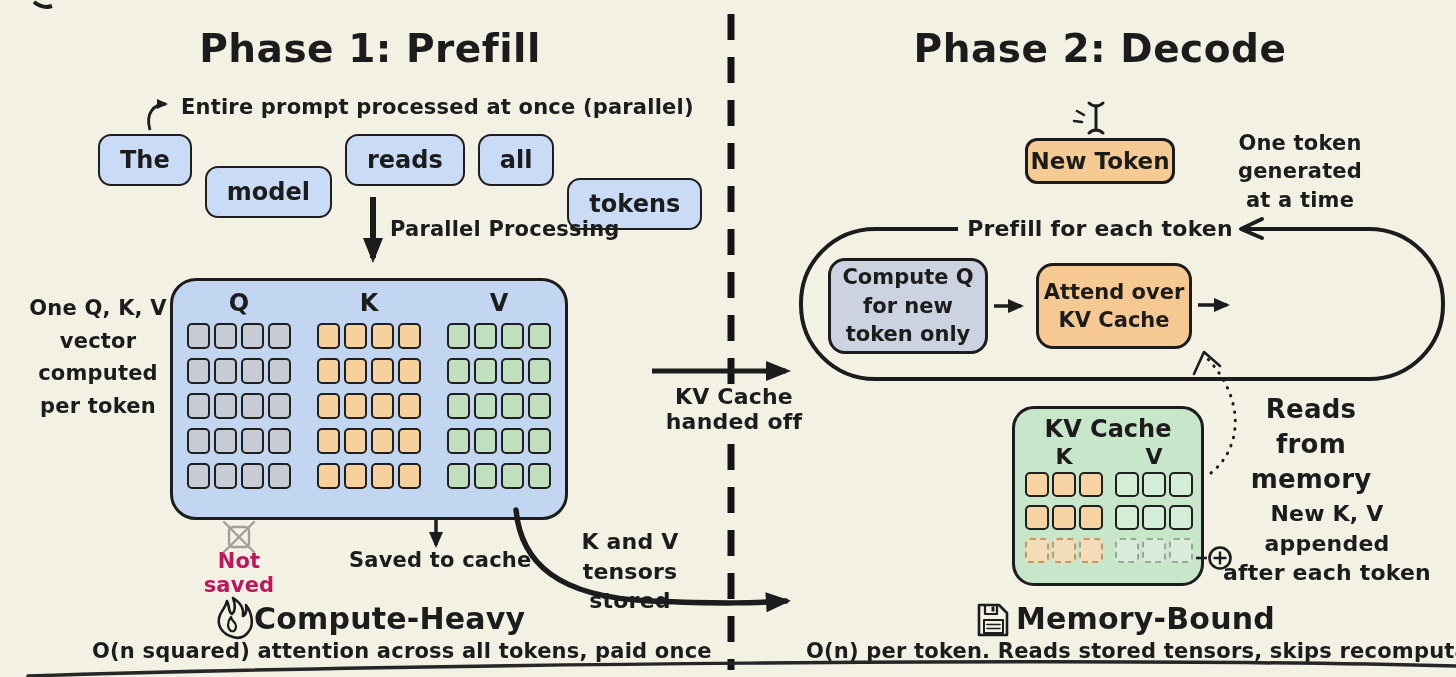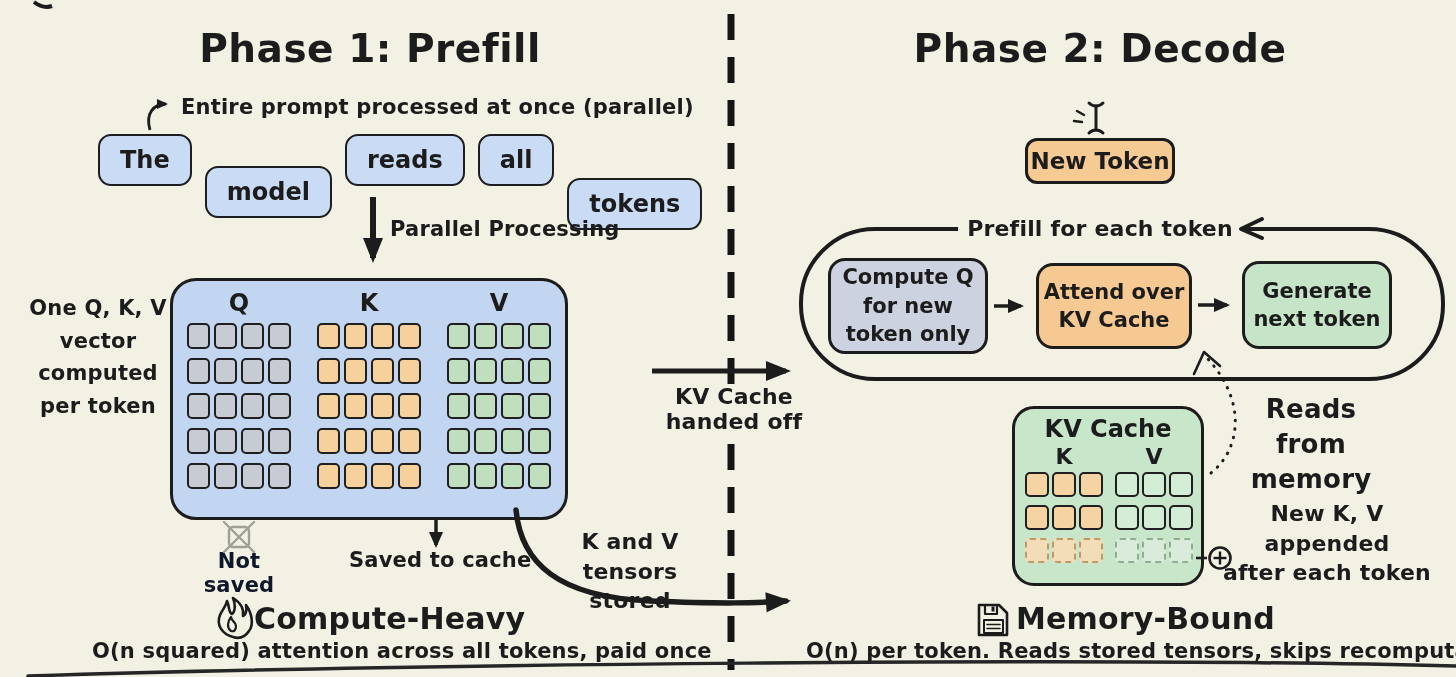--- a/index.html
+++ b/index.html
@@ -10,21 +10,21 @@
   }
   .abs{position:absolute;}
   .txt{color:#1c1c1c;letter-spacing:.2px;}
   .ml{white-space:pre-line;}
   .nowrap{white-space:nowrap;}
   .center{text-align:center;}
   .phase-title{font-size:39px;font-weight:700;letter-spacing:.5px;}
   .note{font-size:21px;font-weight:600;}
   .cap{font-size:21px;font-weight:600;}
   .sum-title{font-size:30px;font-weight:700;}
-  .muted{color:#0f172a;}
+  .muted{color:#be185d;}
   
   #token-row{left:98px;top:134px;display:flex;gap:13px;}
   .token-box{
     height:52px;box-sizing:border-box;border:2.5px solid #1e1e1e;border-radius:13px;
     display:flex;align-items:center;justify-content:center;padding:0 20px;
     font-size:24px;font-weight:600;
   }
   
   #matrix-box{
     left:170px;top:278px;width:398px;height:242px;box-sizing:border-box;
@@ -187,30 +187,30 @@
 
   <div class="abs txt cap nowrap" style="left:92px;top:639px">O(n squared) attention across all tokens, paid once</div>
 
   <div id="handoff-label" class="abs txt ml">KV Cache
 handed off</div>
 
   <div class="abs txt phase-title center" style="left:875px;top:26px;width:450px">Phase 2: Decode</div>
 
   <div id="new-token" class="abs" style="background: rgb(246, 203, 147);">New Token</div>
 
+  <div class="abs txt note ml center" style="left:1183px;top:129px;width:234px;line-height:1.35">One token generated
+at a time</div>
 
   <div id="repeat-label" class="abs txt">Prefill for each token</div>
 
   <div class="abs step-box ml" style="left: 828px; top: 258px; width: 160px; height: 96px; background: rgb(204, 210, 223);">Compute Q
 for new
 token only</div>
   <div class="abs step-box ml" style="left: 1036px; top: 263px; width: 156px; height: 86px; background: rgb(246, 201, 146);">Attend over
 KV Cache</div>
-  <div class="abs step-box ml" style="left: 1242px; top: 261px; width: 150px; height: 88px; background: rgb(198, 228, 199);">Generate
-next token</div>
 
   <div id="kv-box" class="abs" style="background: rgb(199, 230, 202);">
     <div id="kv-title">KV Cache</div>
     <div id="kv-headers">
       <span>K</span>
       <span>V</span>
     </div>
     <div id="kv-groups">
         <div class="cgrid k-grid">
           <div class="cell" style="background: rgb(246, 211, 162);"></div>

